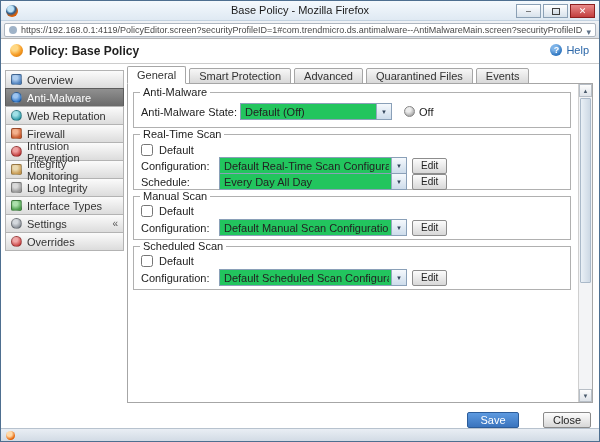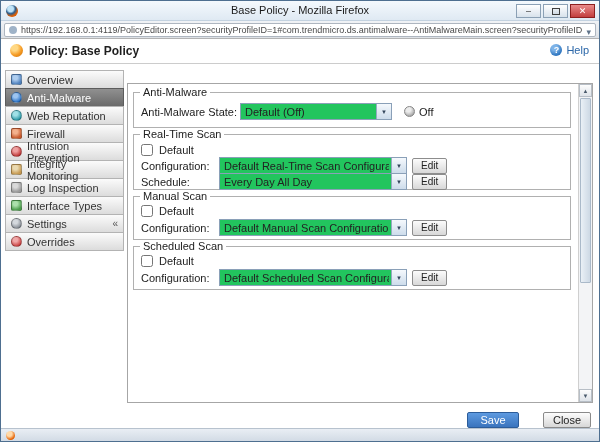--- a/index.html
+++ b/index.html
@@ -190,39 +190,46 @@
       <div class="side-item">
         <span class="ico i-ips"></span>
         <span>Intrusion Prevention</span>
       </div>
       <div class="side-item">
         <span class="ico i-im"></span>
         <span>Integrity Monitoring</span>
       </div>
       <div class="side-item">
         <span class="ico i-li"></span>
-        <span>Log Inspection</span>
+        <span>Log Integrity</span>
       </div>
       <div class="side-item">
         <span class="ico i-it"></span>
         <span>Interface Types</span>
       </div>
       <div class="side-item">
         <span class="ico i-settings"></span>
         <span>Settings</span>
         <span class="collapse">«</span>
       </div>
       <div class="side-item">
         <span class="ico i-overrides"></span>
         <span>Overrides</span>
       </div>
     </div>
 
     <div class="main">
 
+      <div class="tabs">
+        <div class="tab active">General</div>
+        <div class="tab">Smart Protection</div>
+        <div class="tab">Advanced</div>
+        <div class="tab">Quarantined Files</div>
+        <div class="tab">Events</div>
+      </div>
 
       <div class="content-box">
 
         <div class="group g-am">
           <span class="group-title">Anti-Malware</span>
           <div class="row" style="top:10px;">
             <span class="flabel w100">Anti-Malware State:</span>
             <div class="combo w-combo-am">
               <span class="ctext">Default (Off)</span>
               <span class="carr"></span>

